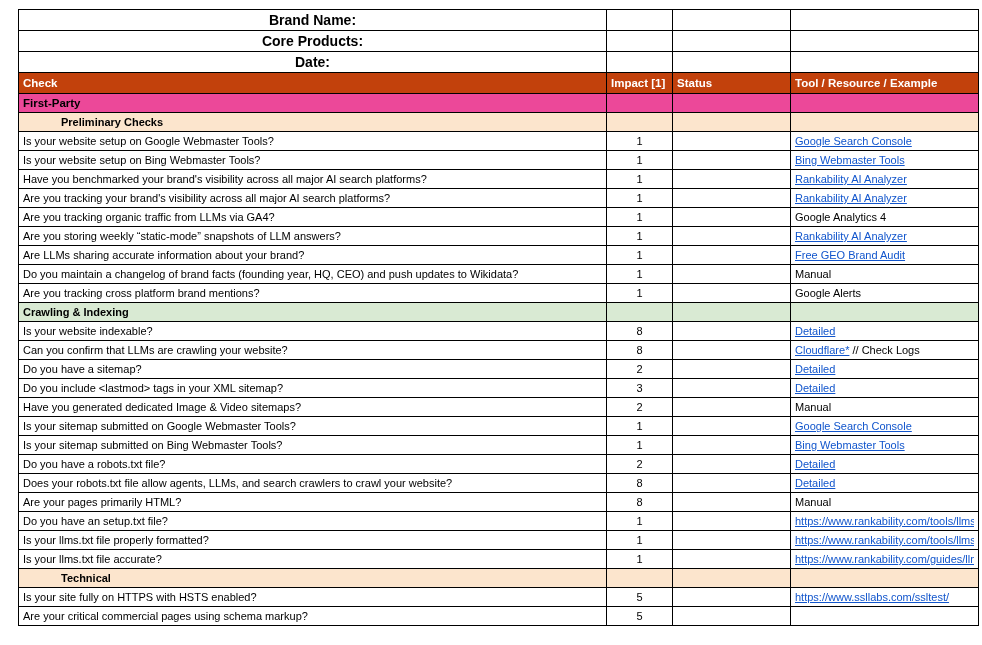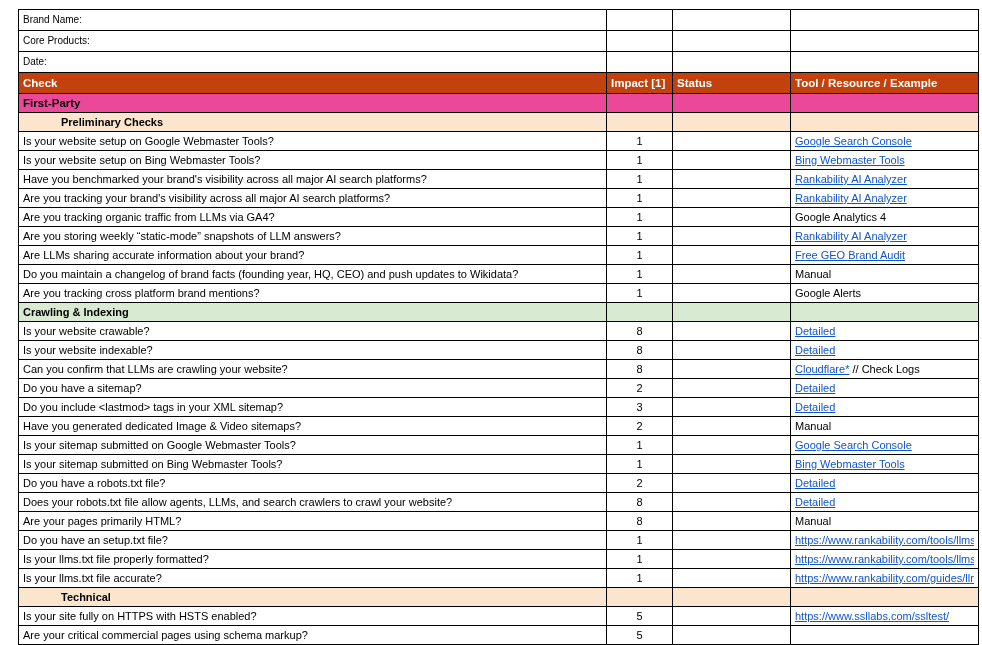--- a/index.html
+++ b/index.html
@@ -29,22 +29,23 @@
     vertical-align: middle;
     overflow: hidden;
     white-space: nowrap;
   }
   col.c-check { width: 588px; }
   col.c-impact { width: 66px; }
   col.c-status { width: 118px; }
   col.c-tool { width: 188px; }
 
   .meta-label {
-    font-weight: normal;
-    font-size: 10px;
+    font-weight: bold;
+    font-size: 14px;
+    text-align: center;
   }
   tr.meta td { height: 16px; }
 
   .hdr td {
     background: #c2410c;
     color: #ffffff;
     font-weight: bold;
     font-size: 11.5px;
     height: 16px;
   }
@@ -190,28 +191,20 @@
           <span class="cellwrap"><span class="plain">Google Alerts</span></span>
         </td>
       </tr>
       <tr class="section-green">
         <td>Crawling &amp; Indexing</td>
         <td></td>
         <td></td>
         <td></td>
       </tr>
       <tr>
-        <td>Is your website crawable?</td>
-        <td class="center">8</td>
-        <td></td>
-        <td>
-          <span class="cellwrap"><a class="link">Detailed</a></span>
-        </td>
-      </tr>
-      <tr>
         <td>Is your website indexable?</td>
         <td class="center">8</td>
         <td></td>
         <td>
           <span class="cellwrap"><a class="link">Detailed</a></span>
         </td>
       </tr>
       <tr>
         <td>Can you confirm that LLMs are crawling your website?</td>
         <td class="center">8</td>

